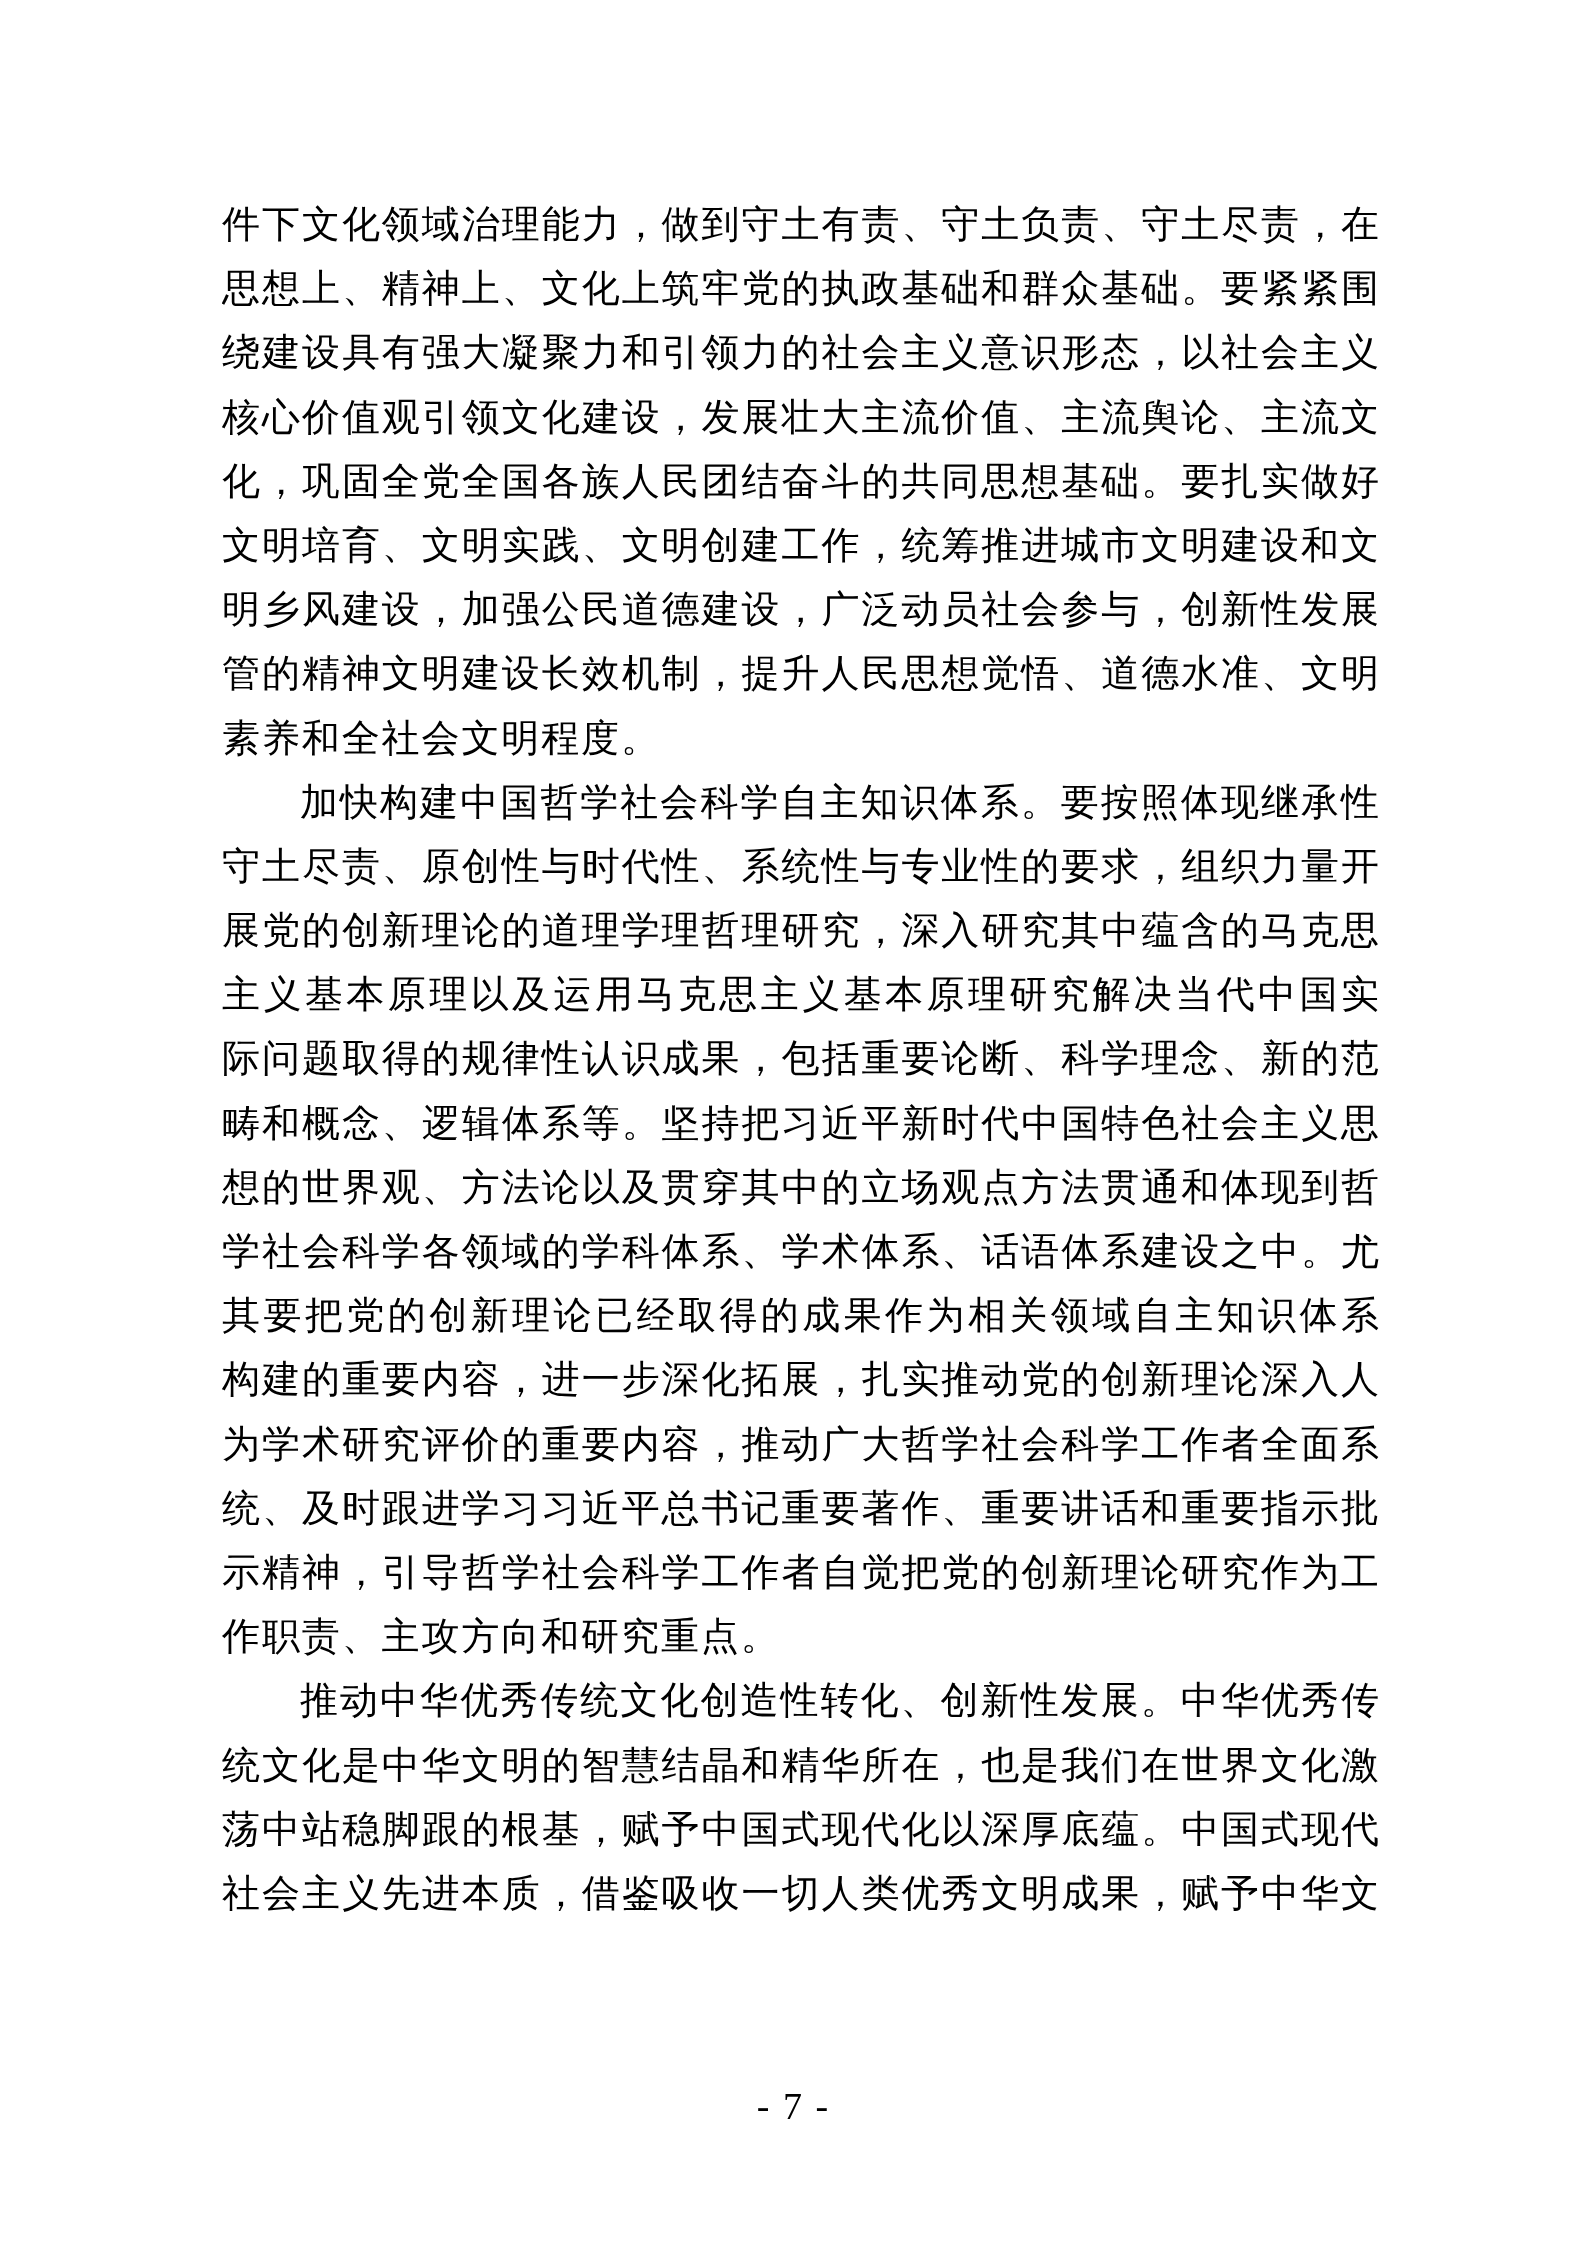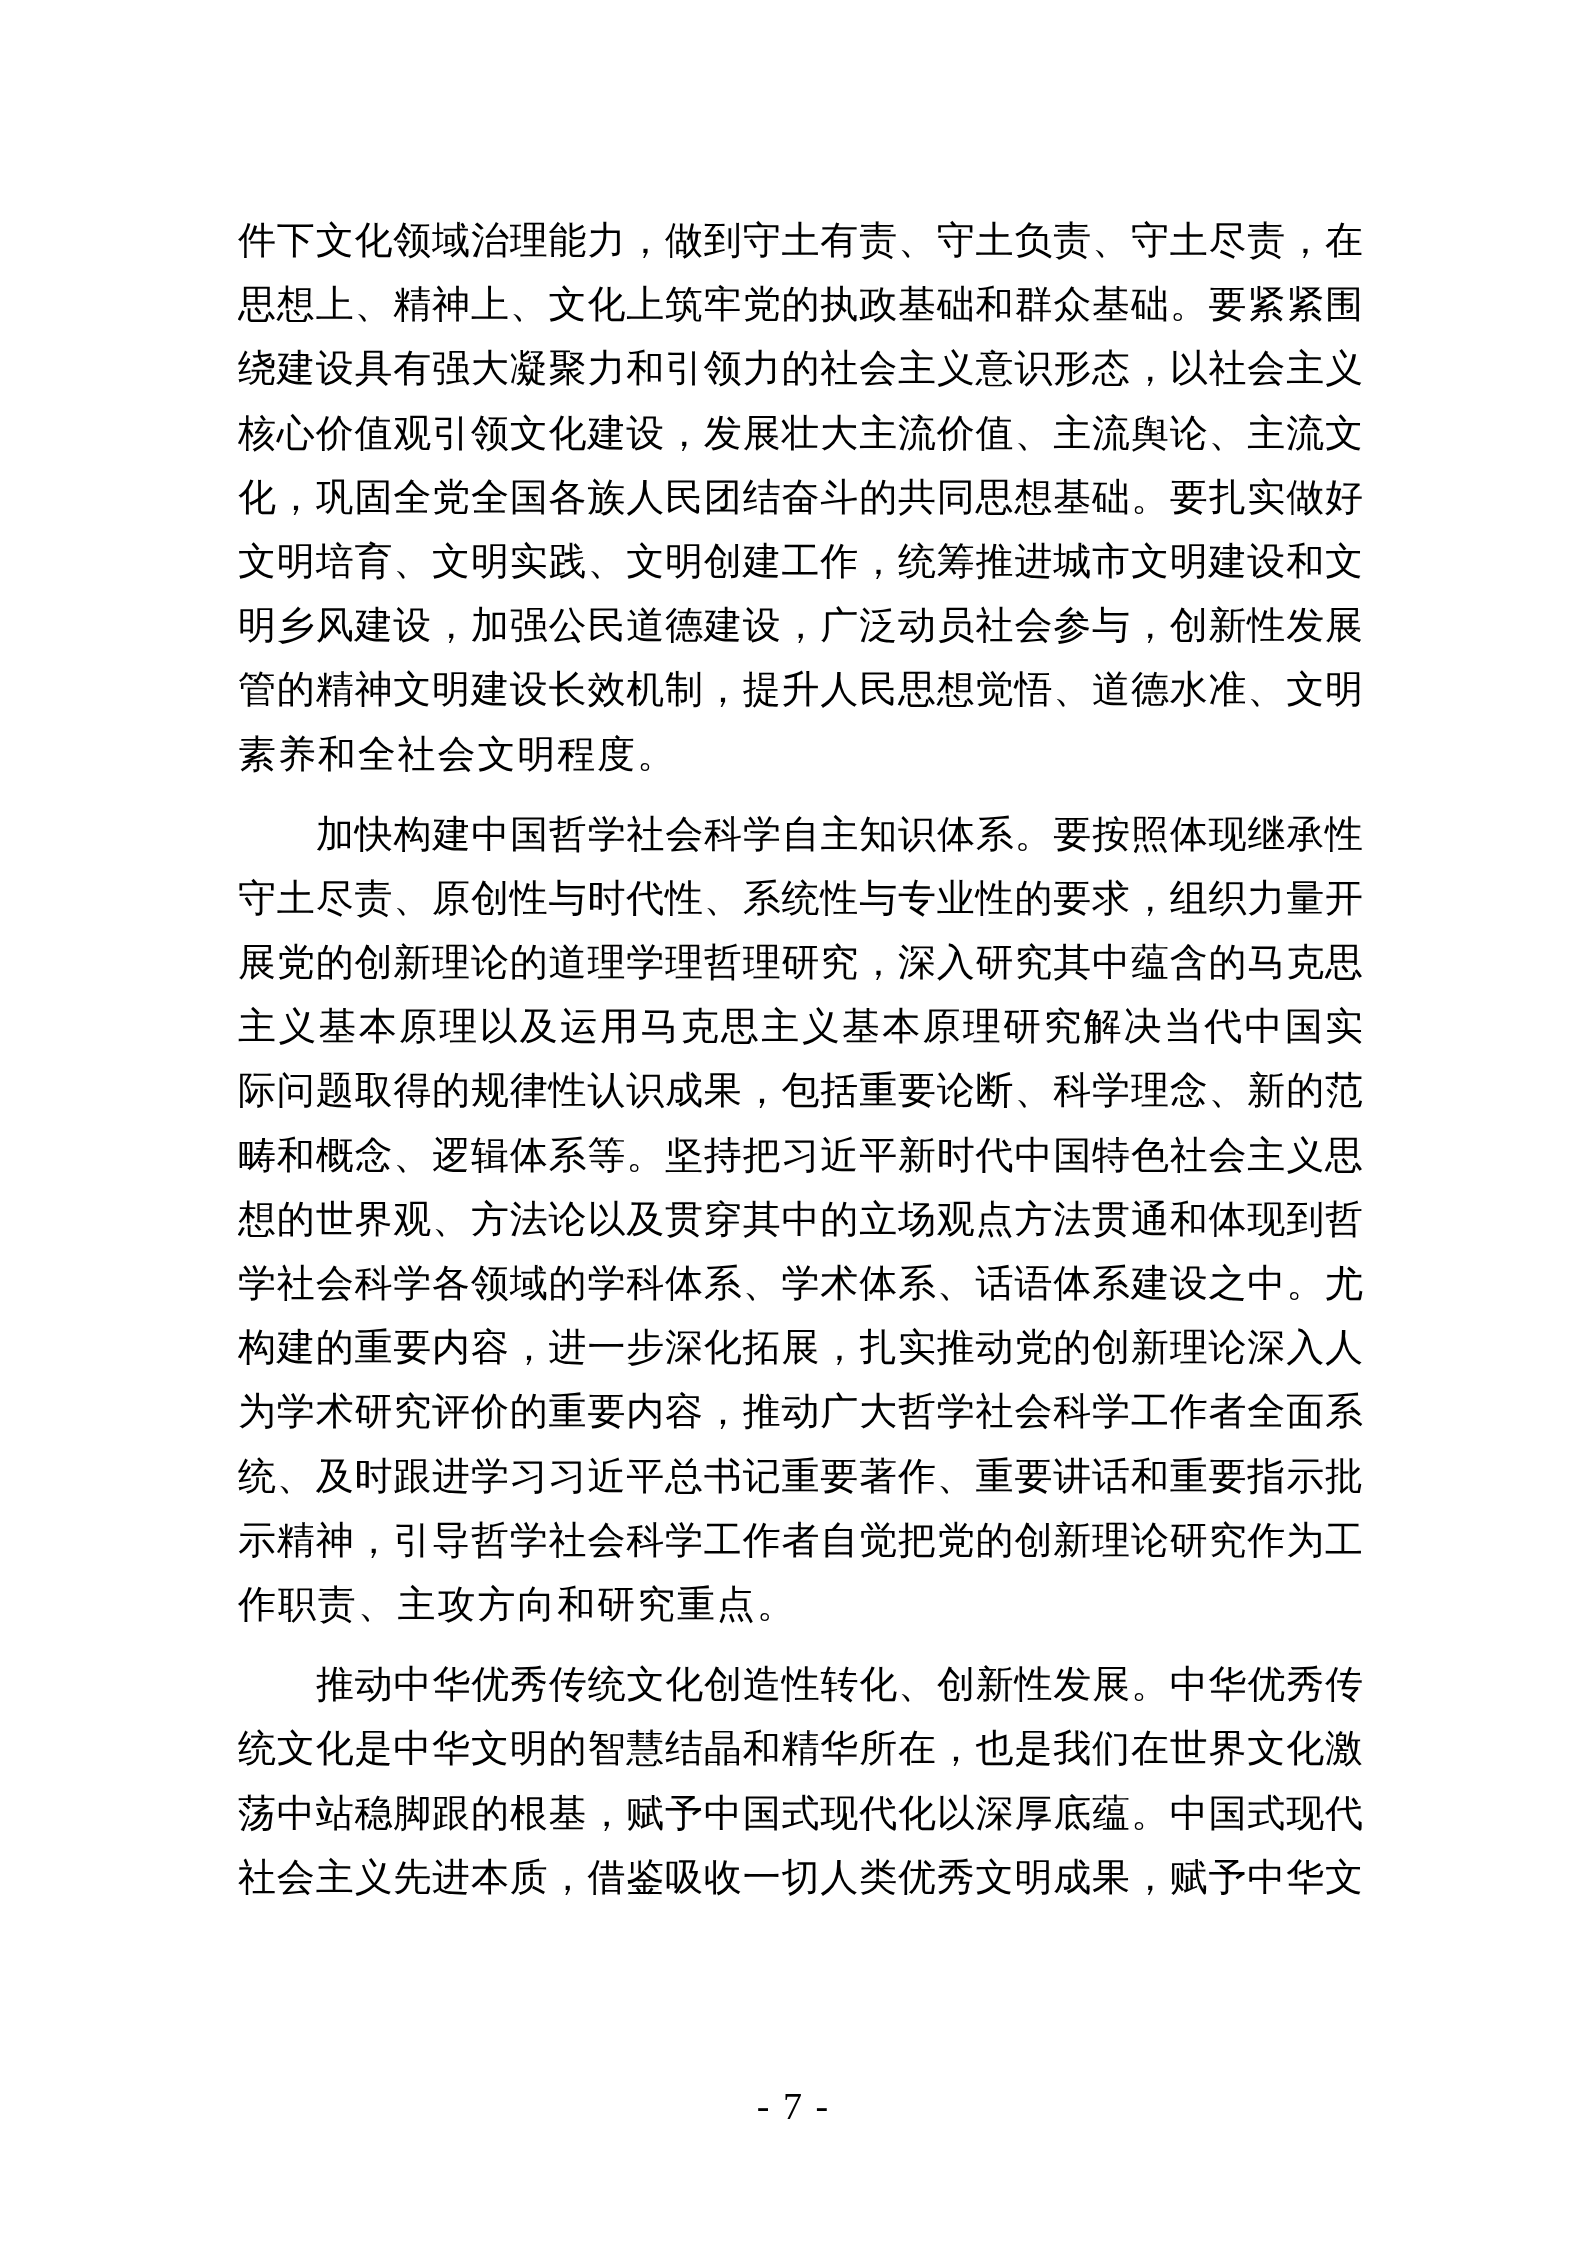--- a/index.html
+++ b/index.html
@@ -16,21 +16,21 @@
     color: #000000;
     overflow: hidden;
   }
   .content {
     position: absolute;
     left: 222px;
     top: 192px;
     width: 1157px;
   }
   .paragraph {
-    margin: 16px;
+    margin: 0;
     padding: 0;
     font-family: Liberation Serif, serif;
   }
   .line {
     height: 64.2px;
     line-height: 64.2px;
     font-size: 38px;
     letter-spacing: 0;
     text-align: justify;
     text-align-last: justify;
@@ -78,20 +78,21 @@
       </div>
       <div class="paragraph">
         <div class="line indent">加快构建中国哲学社会科学自主知识体系。要按照体现继承性</div>
         <div class="line">守土尽责、原创性与时代性、系统性与专业性的要求，组织力量开</div>
         <div class="line">展党的创新理论的道理学理哲理研究，深入研究其中蕴含的马克思</div>
         <div class="line">主义基本原理以及运用马克思主义基本原理研究解决当代中国实</div>
         <div class="line">际问题取得的规律性认识成果，包括重要论断、科学理念、新的范</div>
         <div class="line">畴和概念、逻辑体系等。坚持把习近平新时代中国特色社会主义思</div>
         <div class="line">想的世界观、方法论以及贯穿其中的立场观点方法贯通和体现到哲</div>
         <div class="line">学社会科学各领域的学科体系、学术体系、话语体系建设之中。尤</div>
+        <div class="line">其要把党的创新理论已经取得的成果作为相关领域自主知识体系</div>
         <div class="line">构建的重要内容，进一步深化拓展，扎实推动党的创新理论深入人</div>
         <div class="line">为学术研究评价的重要内容，推动广大哲学社会科学工作者全面系</div>
         <div class="line">统、及时跟进学习习近平总书记重要著作、重要讲话和重要指示批</div>
         <div class="line">示精神，引导哲学社会科学工作者自觉把党的创新理论研究作为工</div>
         <div class="line short">作职责、主攻方向和研究重点。</div>
       </div>
       <div class="paragraph">
         <div class="line indent">推动中华优秀传统文化创造性转化、创新性发展。中华优秀传</div>
         <div class="line">统文化是中华文明的智慧结晶和精华所在，也是我们在世界文化激</div>
         <div class="line">荡中站稳脚跟的根基，赋予中国式现代化以深厚底蕴。中国式现代</div>

